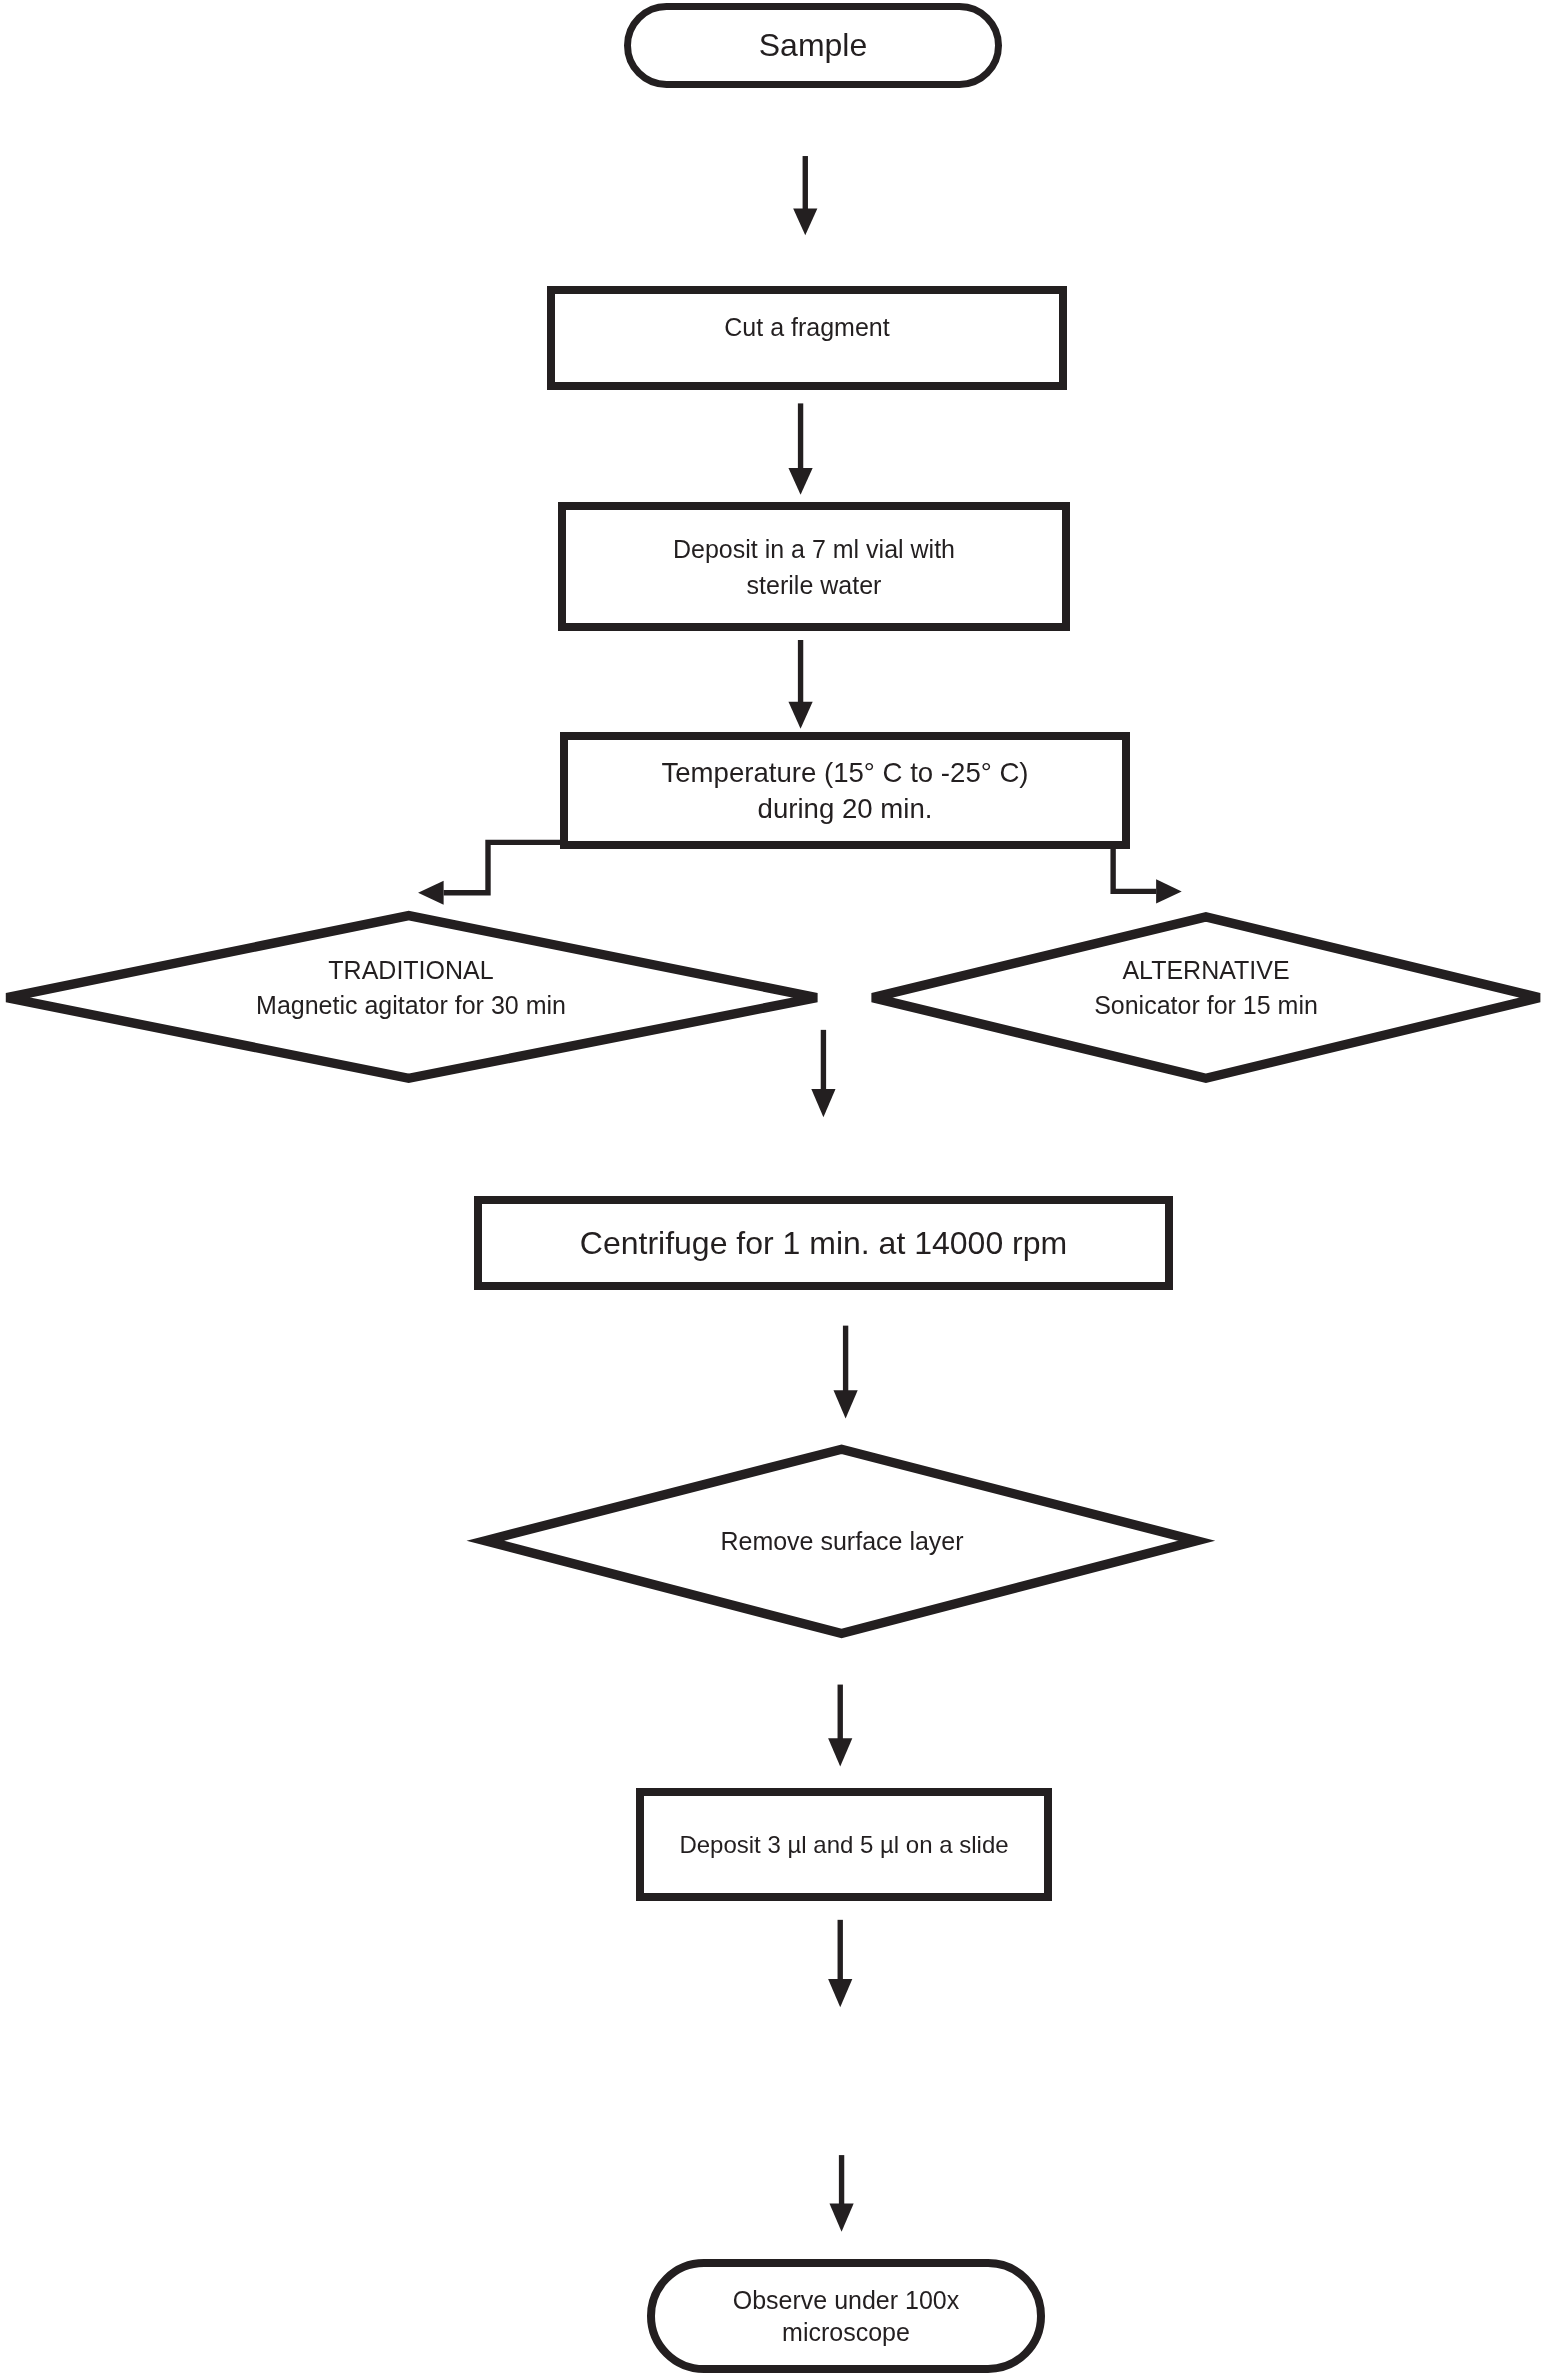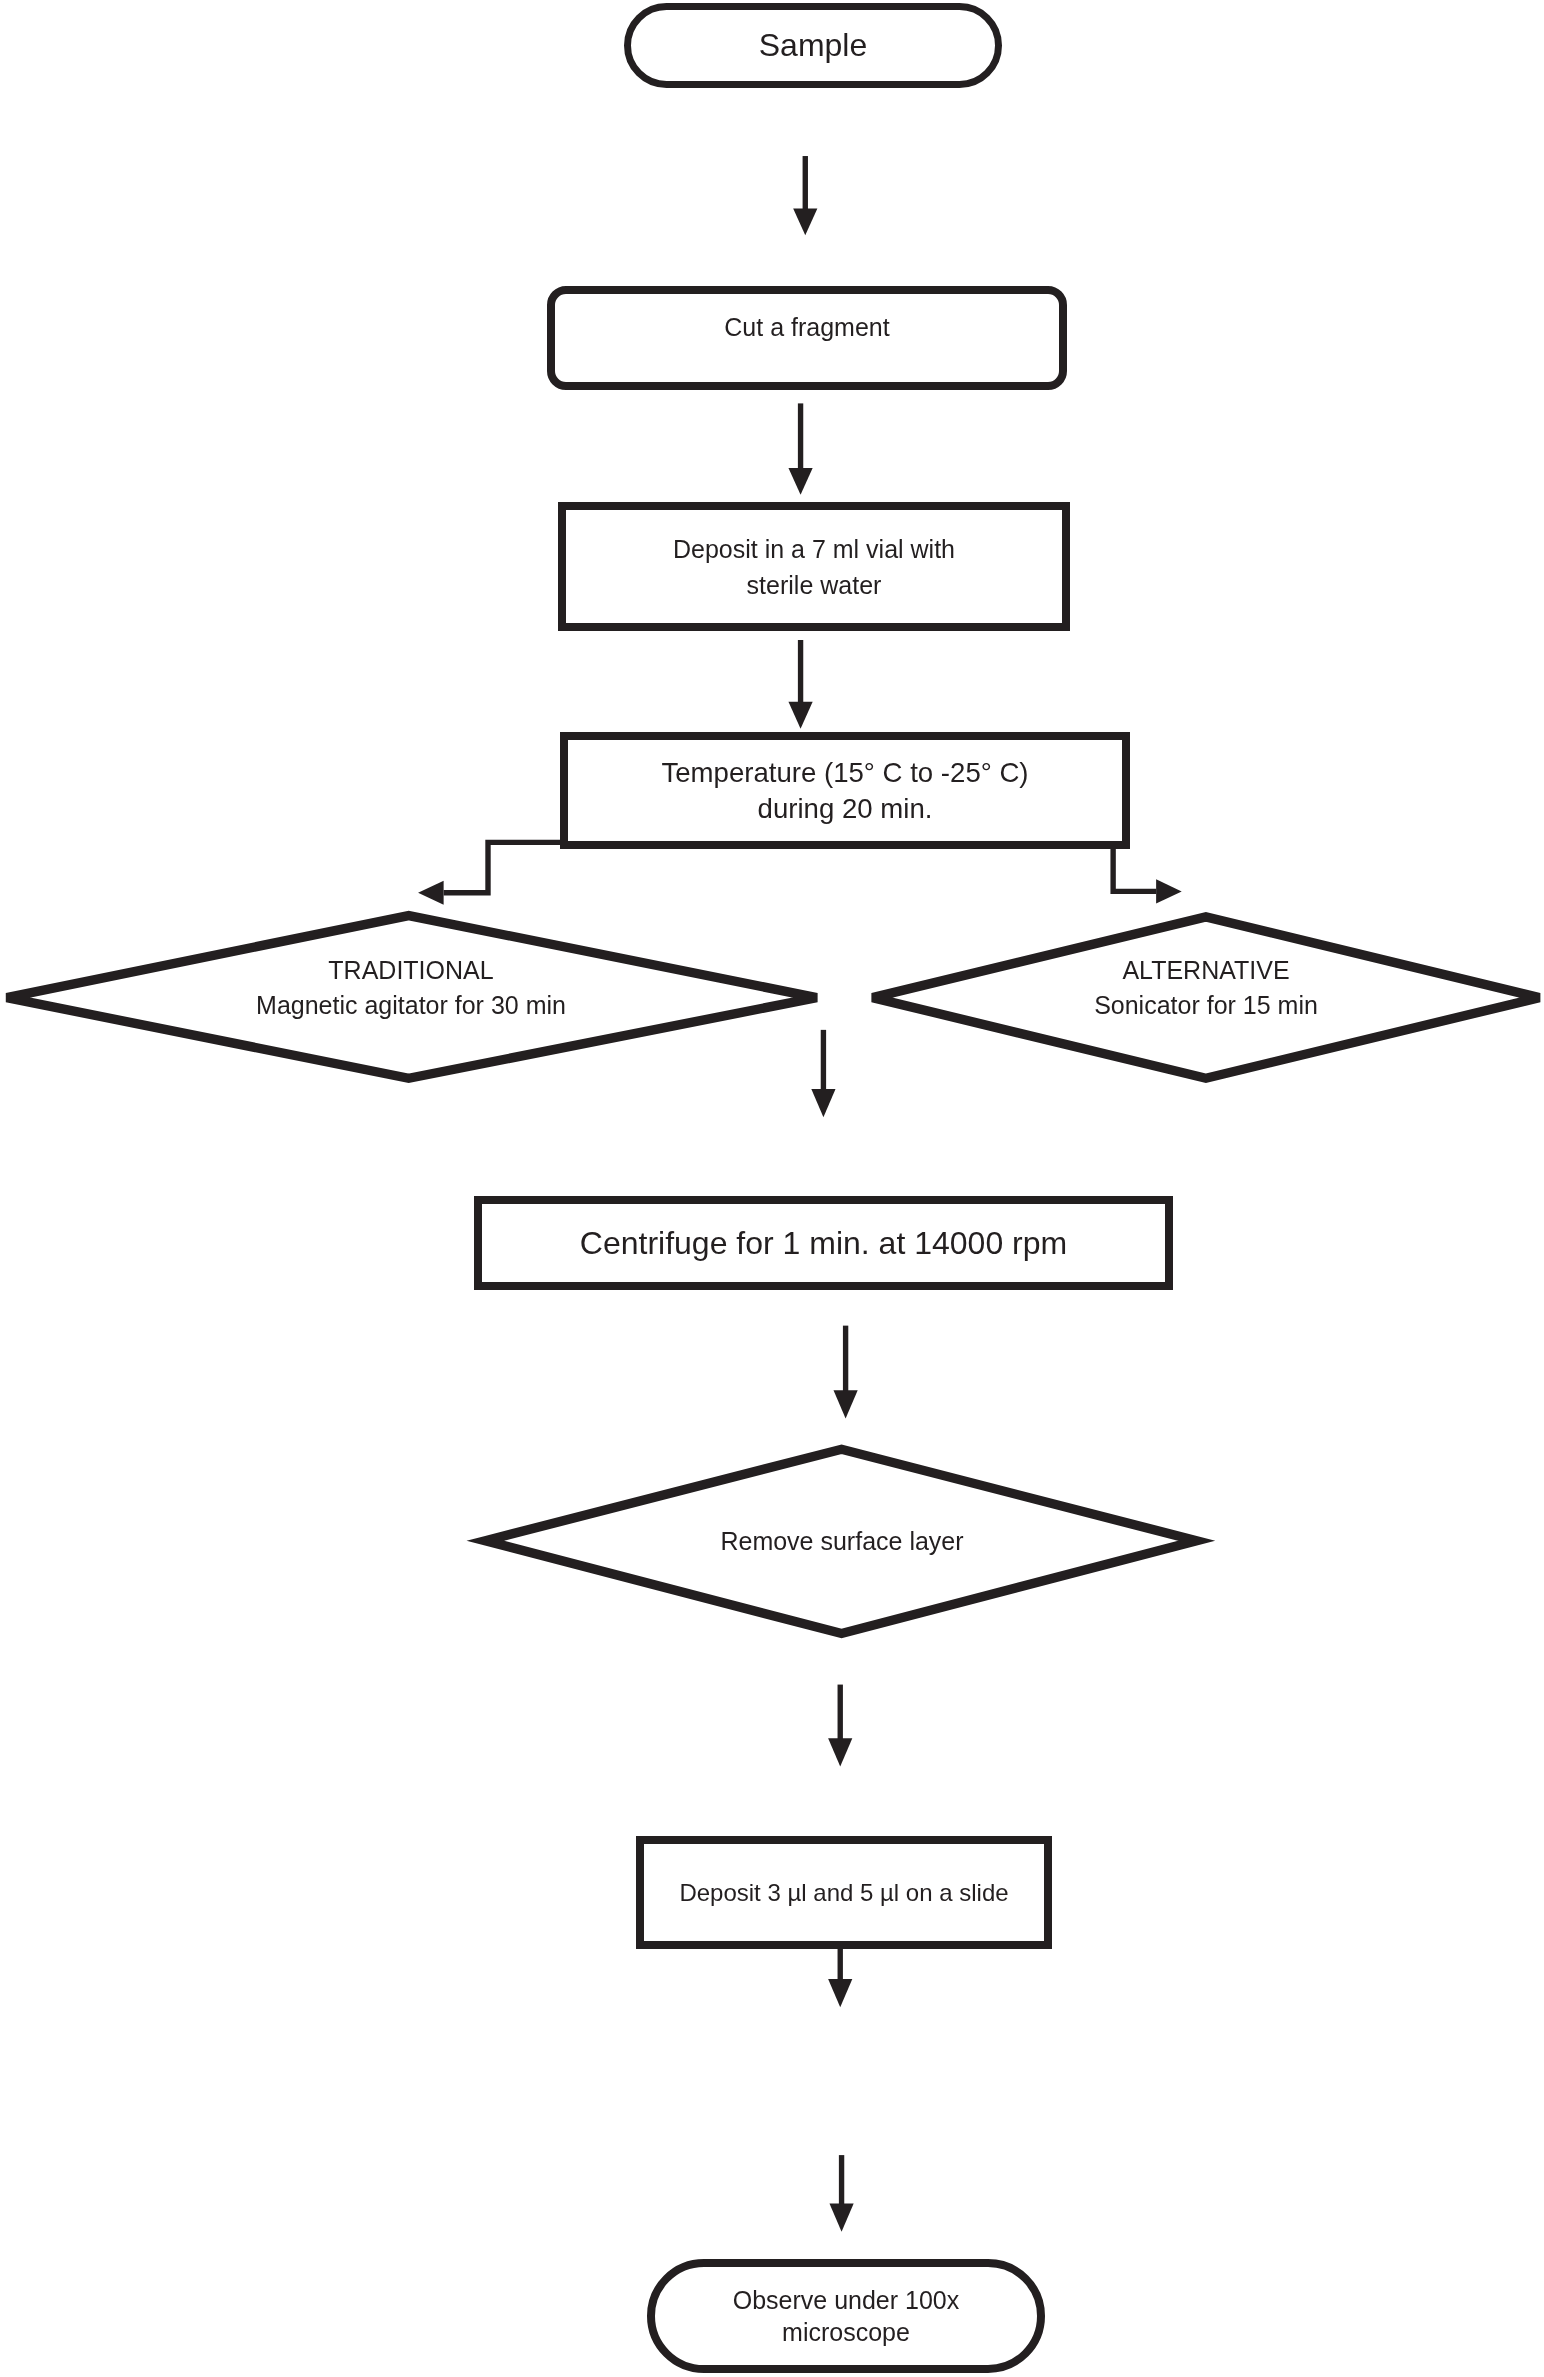--- a/index.html
+++ b/index.html
@@ -127,21 +127,21 @@
     <g>
       <line class="stroke" x1="1252" y1="3206" x2="1252" y2="3280" stroke-width="8"></line>
       <polygon class="head" points="1234,3278 1270,3278 1252,3320"></polygon>
     </g>
   </svg>
 
   <div class="node terminator" style="left:624px;top:2.7px;width:378px;height:85px;border-width:7.4px;font-size:32px;">
     <span>Sample</span>
   </div>
 
-  <div class="node align-top" style="left:547px;top:286px;width:520px;height:104px;border-radius:19px;">
+  <div class="node align-top" style="left:547px;top:286px;width:520px;height:104px;">
     <span>Cut a fragment</span>
   </div>
 
   <div class="node vial-lines" style="left:558px;top:502px;width:512px;height:129px;">
     <span>Deposit in a 7 ml vial with</span>
     <span>sterile water</span>
   </div>
 
   <div class="node fs-temp" style="left:560px;top:732px;width:570px;height:117px;">
     <span>Temperature (15° C to -25° C)</span>
@@ -159,21 +159,21 @@
   </div>
 
   <div class="node fs-big" style="left:474px;top:1196px;width:699px;height:94px;border-width:8.7px;">
     <span>Centrifuge for 1 min. at 14000 rpm</span>
   </div>
 
   <div class="diamond-label" style="left:842px;top:1541px;">
     <div>Remove surface layer</div>
   </div>
 
-  <div class="node" style="left:636px;top:1788px;width:416px;height:113px;font-size:24px;margin-top:48px;">
+  <div class="node" style="left:636px;top:1788px;width:416px;height:113px;font-size:24px;">
     <span>Deposit 3 µl and 5 µl on a slide</span>
   </div>
 
 
   <div class="node terminator fs-pill2" style="left:647px;top:2259px;width:398px;height:114px;">
     <span>Observe under 100x</span>
     <span>microscope</span>
   </div>
 
 </div>

